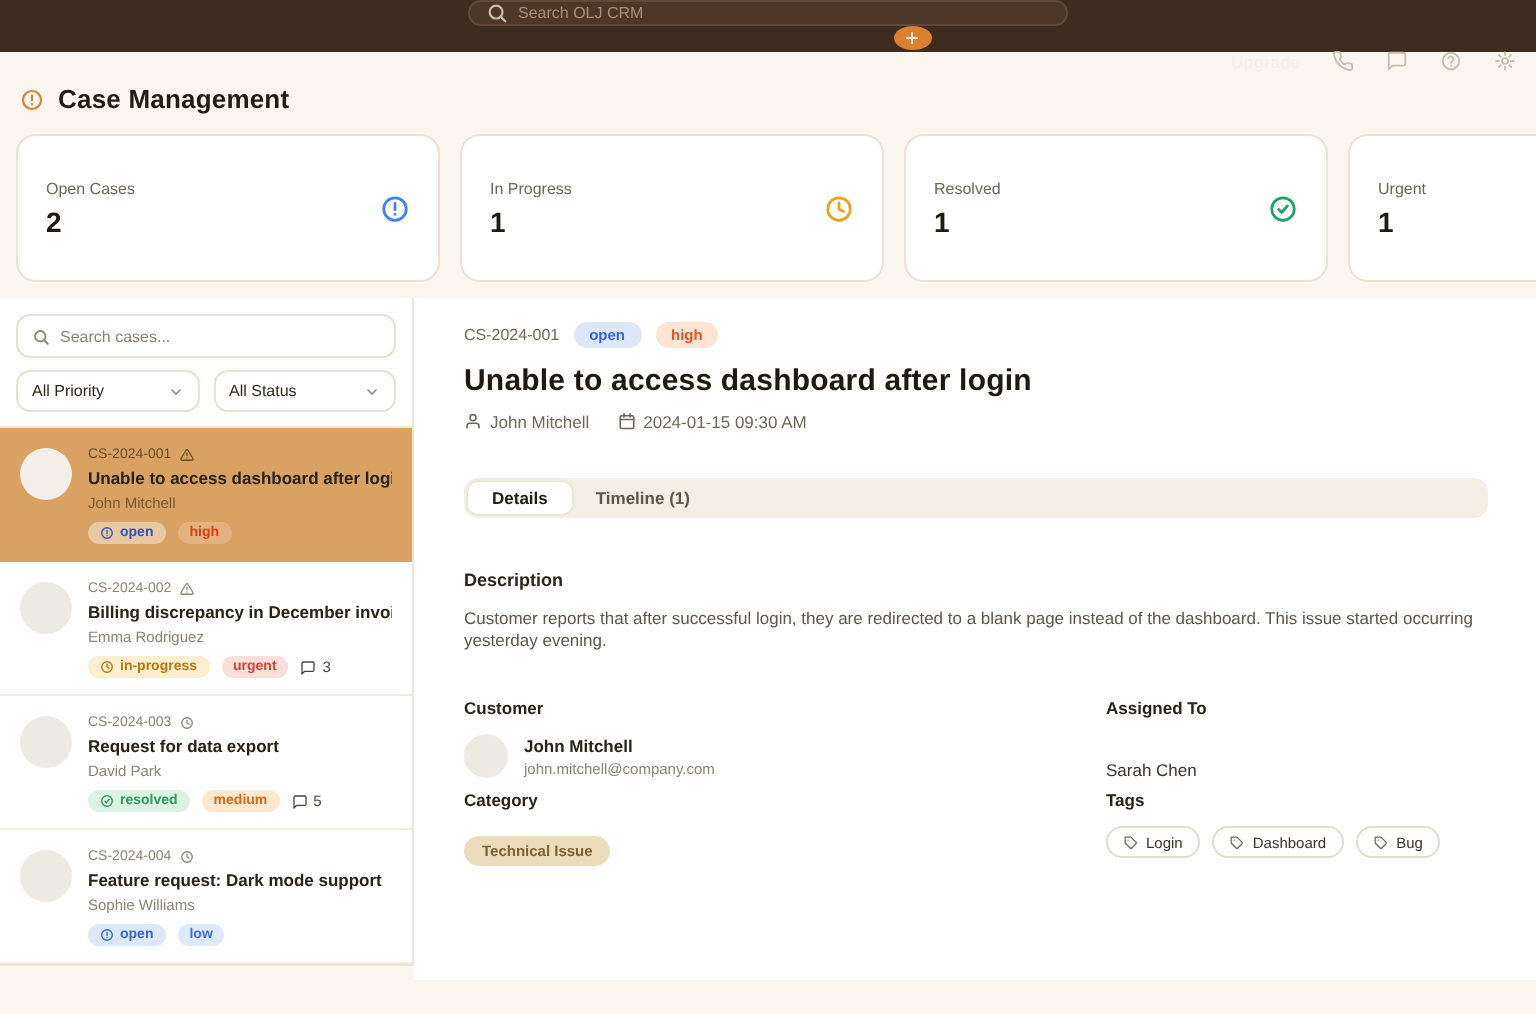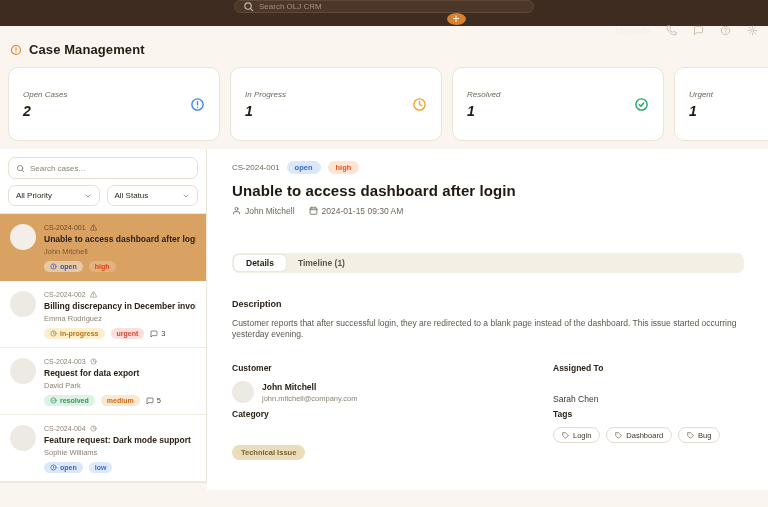--- a/index.html
+++ b/index.html
@@ -19,21 +19,21 @@
   .tb-right { margin-left:auto; display:flex; align-items:center; gap:16px; color:#D8CCBE; }
   .tb-upgrade { color:#F5EFE6; font-size:8.5px; font-weight:bold; background:none; border:none; cursor:pointer; font-family:inherit; }
   .tb-icon { width:11px; height:11px; color:#C9BCAC; cursor:pointer; }
 
   
   .page-head { display:flex; align-items:center; gap:7px; padding:16px 10px 10px 10px; }
   .page-head .ph-icon { width:12px; height:12px; color:#D9812E; }
   .page-title { font-size:13px; font-weight:bold; color:#241C12; letter-spacing:.1px; }
 
   
-  .cards { display:flex; gap:10px; padding:0 8px; overflow:hidden;font-style:italic; }
+  .cards { display:flex; gap:10px; padding:0 8px; overflow:hidden; }
   .card { flex:0 0 212px; height:74px; background:#FFFFFF; border:1px solid #EAE3D6; border-radius:10px;
     padding:0 14px; display:flex; align-items:center; justify-content:space-between; }
   .card-label { font-size:8px; color:#6E6758; margin-bottom:4px; }
   .card-value { font-size:14px; font-weight:bold; color:#221A10; }
   .card-icon { width:15px; height:15px; }
 
   
   .content { display:flex; margin-top:8px; height:341px; align-items:flex-start; }
   .sidebar { width:207px; background:#FFFFFF; border-right:1px solid #EBE5D8; border-bottom:1px solid #EBE5D8; }
   .sb-top { padding:8px 8px 7px 8px; }
@@ -78,36 +78,36 @@
   
   .main { flex:1; background:#FFFFFF; height:341px; padding:12px 24px 0 25px; overflow:hidden; }
   .dt-idrow { display:flex; align-items:center; gap:7px; }
   .dt-id { font-size:8px; color:#6E6758; }
   .dt-pill { font-size:7.5px; padding:2.5px 8px; }
   .dt-title { font-size:15px; font-weight:bold; color:#201910; margin-top:8px; letter-spacing:.1px; }
   .dt-meta { display:flex; align-items:center; gap:14px; margin-top:7px; color:#6E6758; font-size:8.5px; }
   .dt-meta .meta-item { display:inline-flex; align-items:center; gap:4px; }
   .dt-meta svg { width:9px; height:9px; }
 
-  .tabs { margin-top:37px; background:#F4EFE4; border-radius:7px; padding:2px; display:flex; height:20px; }
+  .tabs { margin-top:23px; background:#F4EFE4; border-radius:7px; padding:2px; display:flex; height:20px; }
   .tab { border:none; background:transparent; font-family:inherit; font-size:8.5px; font-weight:bold;
     color:#5D564A; padding:0 12px; border-radius:5px; cursor:pointer; }
   .tab.active { background:#FFFFFF; color:#241C12; box-shadow:0 0 2px rgba(0,0,0,0.12); }
 
   .section-label { font-size:9px; font-weight:bold; color:#2A2318; }
   .dt-desc-wrap { margin-top:26px; }
   .dt-desc { margin-top:9px; font-size:8.5px; color:#5C564B; line-height:1.4; }
 
   .dt-grid { display:grid; grid-template-columns:321px 1fr; margin-top:22px; row-gap:5px; }
   .cust-row { display:flex; align-items:center; gap:8px; margin-top:8px; }
   .cust-avatar { width:22px; height:22px; border-radius:50%; background:#EDEAE3; }
   .cust-name { font-size:8.5px; font-weight:bold; color:#2A2318; }
   .cust-email { font-size:7.5px; color:#8B8373; margin-top:2px; }
   .assigned-val { margin-top:21px; font-size:8.5px; color:#3B342A; }
-  .cat-pill { display:inline-block; margin-top:26px; background:#EBDCBC; color:#7A6233;
+  .cat-pill { display:inline-block; margin-top:13px; background:#EBDCBC; color:#7A6233;
     font-size:7.5px; font-weight:bold; border-radius:9px; padding:3px 9px; }
   .tags-row { display:flex; gap:6px; margin-top:8px; }
   .tag-pill { display:inline-flex; align-items:center; gap:4px; border:1px solid #E3DCCD; border-radius:9px;
     padding:2.5px 8px; font-size:7.5px; color:#3B342A; background:#FFFFFF; }
   .tag-pill svg { width:7px; height:7px; color:#6E6758; }
 </style>
 </head>
 <body>
 
 <header class="topbar">

